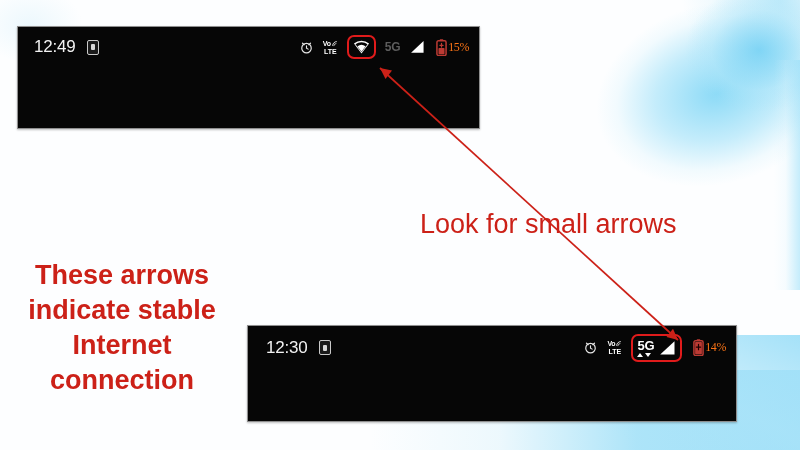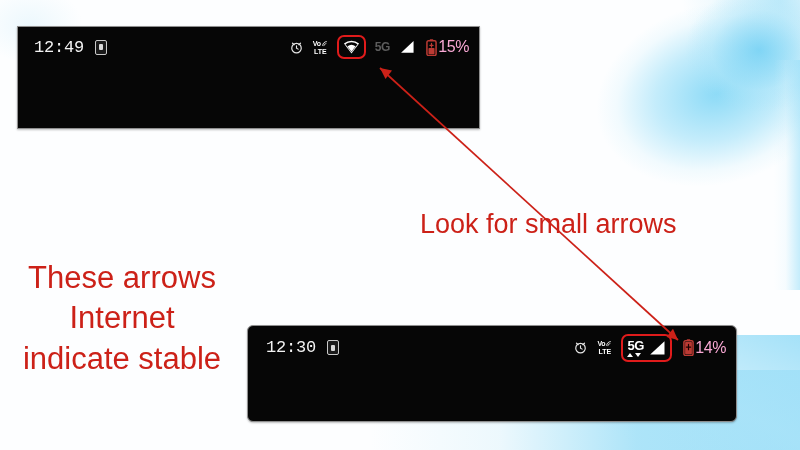--- a/index.html
+++ b/index.html
@@ -89,40 +89,39 @@
     left: 17px;
     top: 26px;
     width: 463px;
     height: 103px;
   }
   #statusbar-bottom {
     left: 247px;
     top: 325px;
     width: 490px;
     height: 97px;
-    border-radius: 6px;
   }
 
   .bar-inner {
     width: 100%;
     height: 34px;
     display: flex;
     align-items: center;
     padding: 0 10px 0 16px;
     position: relative;
   }
   #statusbar-top .bar-inner { padding-top: 6px; }
   #statusbar-bottom .bar-inner { padding-top: 9px; padding-left: 18px; }
 
   .clock {
     color: #f2f2f2;
     font-size: 17px;
     font-weight: 500;
     letter-spacing: -0.2px;
-    font-family: Liberation Mono, monospace;
+    font-family: Liberation Sans, sans-serif;
   }
 
   .sim-icon {
     margin-left: 11px;
     width: 12px;
     height: 15px;
     border: 1.5px solid #c9c9c9;
     border-radius: 2px;
     background: #1a1a1a;
     position: relative;
@@ -213,40 +212,41 @@
     letter-spacing: -0.3px;
   }
 
   .battery-group {
     display: flex;
     align-items: center;
     gap: 1px;
     margin-left: 2px;
   }
   .batt-pct {
-    color: #f9a8d4;
-    font-size: 16px;
+    color: #f97316;
+    font-size: 12px;
     font-weight: 500;
     letter-spacing: -0.4px;
-    font-family: Liberation Sans, sans-serif;
+    font-family: Liberation Serif, serif;
   }
 
   
   .anno {
     position: absolute;
     color: #cc2118;
     font-family: "Liberation Sans", sans-serif;
   }
   #anno-left {
     left: 8px;
     top: 258px;
     width: 228px;
     text-align: center;
-    font-size: 31px;
+    font-size: 27px;
     line-height: 1.30;
+    font-weight: bold;
   }
   #anno-right {
     left: 420px;
     top: 209px;
     font-size: 27px;
     white-space: nowrap;
   }
 
   
   #arrow-layer {
@@ -387,22 +387,23 @@
         </span>
         <span class="batt-pct">14%</span>
       </span>
 
     </div>
   </div>
 </div>
 
 <div class="anno" id="anno-left">
   <div>These arrows</div>
+  <div>indicate stable</div>
   <div>Internet</div>
-  <div>indicate stable</div>
+  <div>connection</div>
 </div>
 
 <div class="anno" id="anno-right">Look for small arrows</div>
 
 <svg id="arrow-layer" viewBox="0 0 800 450">
   <g>
     <line x1="380" y1="68" x2="678" y2="340" stroke="#cc2118" stroke-width="1.7"></line>
     <path d="M380 68 L392 70.5 L385.5 79 Z" fill="#cc2118"></path>
     <path d="M678 340 L666.5 337 L673 328.8 Z" fill="#cc2118"></path>
   </g>

